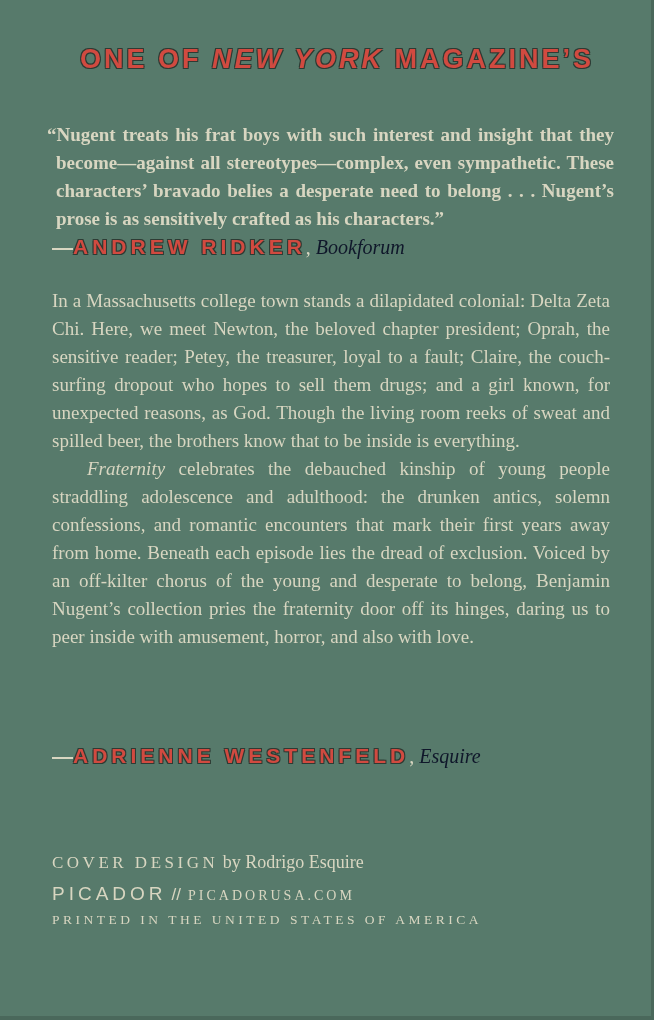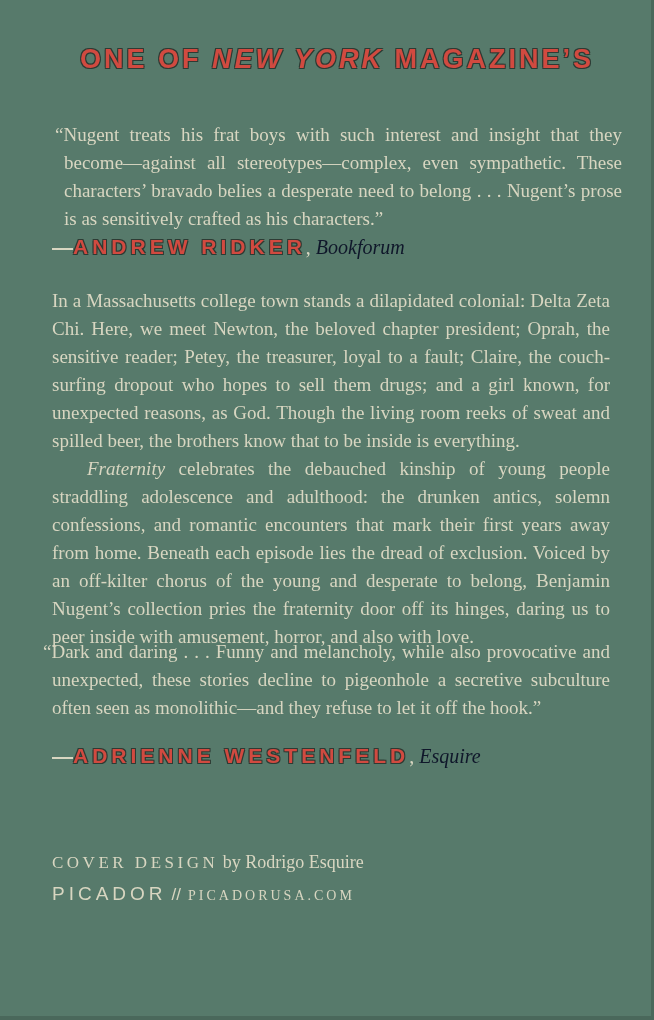--- a/index.html
+++ b/index.html
@@ -13,21 +13,21 @@
     text-shadow:-1px -1px 0 #2e3b34,1px -1px 0 #2e3b34,-1px 1px 0 #2e3b34,1px 1px 0 #2e3b34;
   }
   .headline{
     position:absolute;top:40px;left:0;right:0;text-align:center;
     font-family:"Liberation Sans",sans-serif;font-weight:bold;
     font-size:27px;letter-spacing:3px;line-height:38px;padding-left:20px;
   }
   .ital{font-style:italic;}
   .serif-body{color:#d8d6c1;font-size:19px;line-height:28px;margin:0;}
   .quote{text-align:justify;text-indent:-9px;}
-  .q1{position:absolute;top:121px;left:64px;width:558px;}
+  .q1{position:absolute;top:121px;left:56px;width:558px;font-weight:bold;}
   .q2{position:absolute;top:638px;left:52px;width:558px;}
   .attr{position:absolute;left:52px;white-space:nowrap;}
   .a1{top:235px;}
   .a2{top:744px;}
   .dash{color:#d8d6c1;font-family:"Liberation Sans",sans-serif;font-weight:bold;font-size:21px;}
   .attr-name{font-family:"Liberation Sans",sans-serif;font-weight:bold;font-size:21px;letter-spacing:4px;}
   .attr-sep{color:#d8d6c1;font-size:20px;}
   .attr-src{color:#0f172a;font-size:20px;font-style:italic;}
   .synopsis{position:absolute;top:287px;left:52px;width:558px;}
   .just{text-align:justify;}
@@ -54,29 +54,29 @@
 
   <div class="attr a1">
     <span class="dash">—</span><span class="attr-name red-outline">ANDREW RIDKER</span><span class="attr-sep">, </span><span class="attr-src">Bookforum</span>
   </div>
 
   <div class="synopsis">
     <p class="serif-body just">In a Massachusetts college town stands a dilapidated colonial: Delta Zeta Chi. Here, we meet Newton, the beloved chapter president; Oprah, the sensitive reader; Petey, the treasurer, loyal to a fault; Claire, the couch-surfing dropout who hopes to sell them drugs; and a girl known, for unexpected reasons, as God. Though the living room reeks of sweat and spilled beer, the brothers know that to be inside is everything.</p>
     <p class="serif-body just indent"><span class="ital">Fraternity</span><span> celebrates the debauched kinship of young people straddling adolescence and adulthood: the drunken antics, solemn confessions, and romantic encounters that mark their first years away from home. Beneath each episode lies the dread of exclusion. Voiced by an off-kilter chorus of the young and desperate to belong, Benjamin Nugent’s collection pries the fraternity door off its hinges, daring us to peer inside with amusement, horror, and also with love.</span></p>
   </div>
 
-  <p class="serif-body quote q2">“Dark and daring . . . Funny and melancholy, while also provocative and unexpected, these stories decline to pigeonhole a secretive subculture often seen as monolithic—and they refuse to let it off the hook.”</p>
 
   <div class="attr a2">
     <span class="dash">—</span><span class="attr-name red-outline">ADRIENNE WESTENFELD</span><span class="attr-sep">, </span><span class="attr-src">Esquire</span>
   </div>
 
   <div class="colophon">
     <div class="colo-line1">
       <span class="sc-caps">COVER DESIGN</span>
       <span>by Rodrigo Esquire</span>
     </div>
     <div class="colo-line2">
       <span class="picador">PICADOR</span><span class="slashes">//</span><span class="site">PICADORUSA.COM</span>
     </div>
+    <div class="colo-line3">PRINTED IN THE UNITED STATES OF AMERICA</div>
   </div>
 
 </div>
 
 </body></html>

